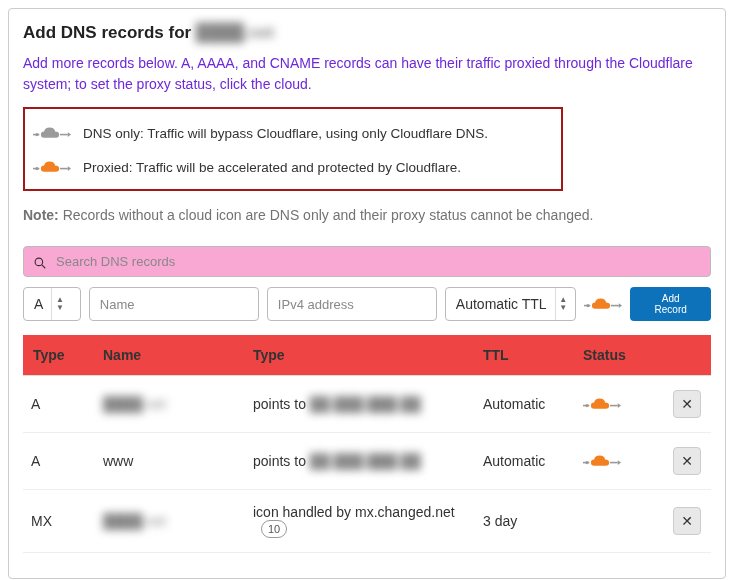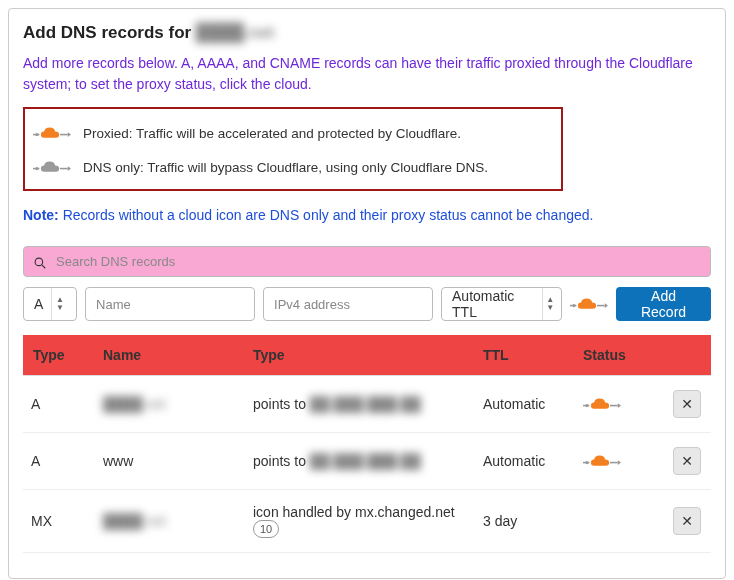--- a/index.html
+++ b/index.html
@@ -45,21 +45,21 @@
     align-items: center;
     margin: 4px 0 14px 0;
     font-size: 13.5px;
     color: #333;
   }
   .legend-row:last-child { margin-bottom: 4px; }
   .legend-row span.text { margin-left: 12px; }
   .note {
     margin: 0 0 20px 0;
     line-height: 1.5;
-    color: #1d4ed8;
+    color: #737373;
   }
   .note b { font-weight: 700; }
   .search-box {
     border: 1px solid #bbb;
     border-radius: 4px;
     padding: 6px 10px;
     display: flex;
     align-items: center;
     margin-bottom: 10px;
     background: #f9a8d4;
@@ -122,21 +122,21 @@
     background: transparent;
   }
   .input-wrap input::placeholder { color: #888; }
   .btn-add {
     background: #0d72b9;
     color: #fff;
     border: none;
     border-radius: 4px;
     padding: 0 14px;
     height: 34px;
-    font-size: 14px;
+    font-size: 10px;
     cursor: pointer;
   }
   table {
     width: 100%;
     border-collapse: collapse;
   }
   thead th {
     text-align: left;
     font-weight: 700;
     font-size: 14px;
@@ -154,21 +154,21 @@
   }
   tbody tr td:first-child { padding-left: 8px; }
   .blur { filter: blur(4px); color: #888; }
   .priority-badge {
     display: inline-block;
     border: 1px solid #999;
     border-radius: 10px;
     padding: 0 6px;
     font-size: 11px;
     color: #555;
-    margin-left: 0;
+    margin-left: 8px;
     line-height: 16px;
     vertical-align: middle;
   }
   .del-btn {
     background: #e8e8e8;
     border: 1px solid #ccc;
     border-radius: 4px;
     width: 28px;
     height: 28px;
     font-size: 14px;
@@ -192,43 +192,43 @@
 
 <div class="panel">
 
   <h2>
     <span>Add DNS records for </span><span class="domain">████.net</span>
   </h2>
 
   <p class="intro">Add more records below. A, AAAA, and CNAME records can have their traffic proxied through the Cloudflare system; to set the proxy status, click the cloud.</p>
 
   <div class="legend-box">
+    <div class="legend-row">
+      <span>
+        <svg class="cloud-svg" width="38" height="20" viewBox="0 0 48 24">
+            <line x1="0" y1="14" x2="8" y2="14" stroke="#999" stroke-width="2"></line>
+            <circle cx="5" cy="14" r="2" fill="#999"></circle>
+            <path d="M14 18 Q10 18 10 14 Q10 10 14 10 Q15 5 21 5 Q27 5 28 10 Q33 10 33 14 Q33 18 29 18 Z" fill="#9a9a9a"></path>
+            <line x1="34" y1="14" x2="44" y2="14" stroke="#999" stroke-width="2"></line>
+            <polygon points="44,11 48,14 44,17" fill="#999"></polygon>
+          </svg>
+      </span>
+      <span class="text">DNS only: Traffic will bypass Cloudflare, using only Cloudflare DNS.</span>
+    </div>
     <div class="legend-row">
       <span>
         <svg class="cloud-svg" width="38" height="20" viewBox="0 0 48 24">
             <line x1="0" y1="14" x2="8" y2="14" stroke="#999" stroke-width="2"></line>
             <circle cx="5" cy="14" r="2" fill="#999"></circle>
             <path d="M14 18 Q10 18 10 14 Q10 10 14 10 Q15 5 21 5 Q27 5 28 10 Q33 10 33 14 Q33 18 29 18 Z" fill="#f38020"></path>
             <line x1="34" y1="14" x2="44" y2="14" stroke="#999" stroke-width="2"></line>
             <polygon points="44,11 48,14 44,17" fill="#999"></polygon>
           </svg>
       </span>
       <span class="text">Proxied: Traffic will be accelerated and protected by Cloudflare.</span>
-    </div>
-    <div class="legend-row">
-      <span>
-        <svg class="cloud-svg" width="38" height="20" viewBox="0 0 48 24">
-            <line x1="0" y1="14" x2="8" y2="14" stroke="#999" stroke-width="2"></line>
-            <circle cx="5" cy="14" r="2" fill="#999"></circle>
-            <path d="M14 18 Q10 18 10 14 Q10 10 14 10 Q15 5 21 5 Q27 5 28 10 Q33 10 33 14 Q33 18 29 18 Z" fill="#9a9a9a"></path>
-            <line x1="34" y1="14" x2="44" y2="14" stroke="#999" stroke-width="2"></line>
-            <polygon points="44,11 48,14 44,17" fill="#999"></polygon>
-          </svg>
-      </span>
-      <span class="text">DNS only: Traffic will bypass Cloudflare, using only Cloudflare DNS.</span>
     </div>
   </div>
 
   <p class="note">
     <b>Note:</b><span> Records without a cloud icon are DNS only and their proxy status cannot be changed.</span>
   </p>
 
   <div class="search-box">
     <span class="mag-icon">
       <svg width="12" height="12" viewBox="0 0 16 16">

